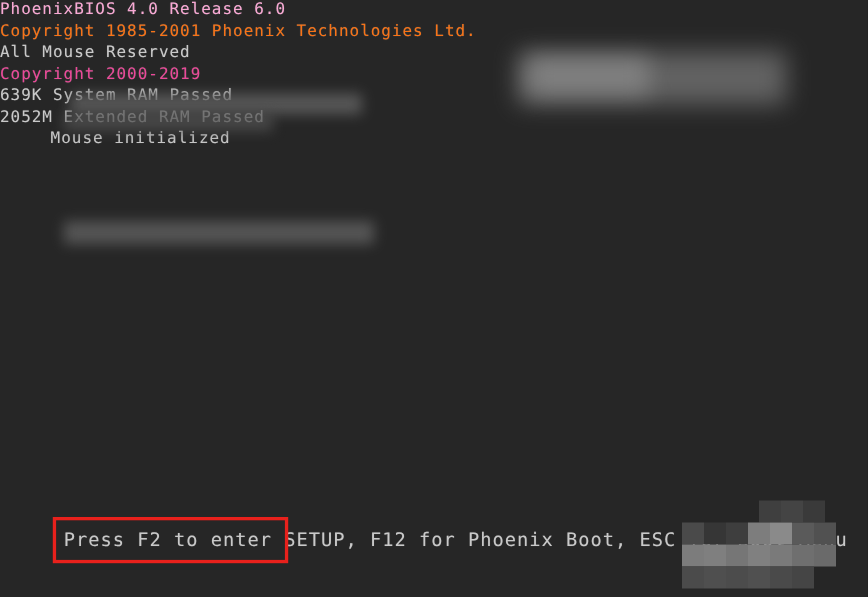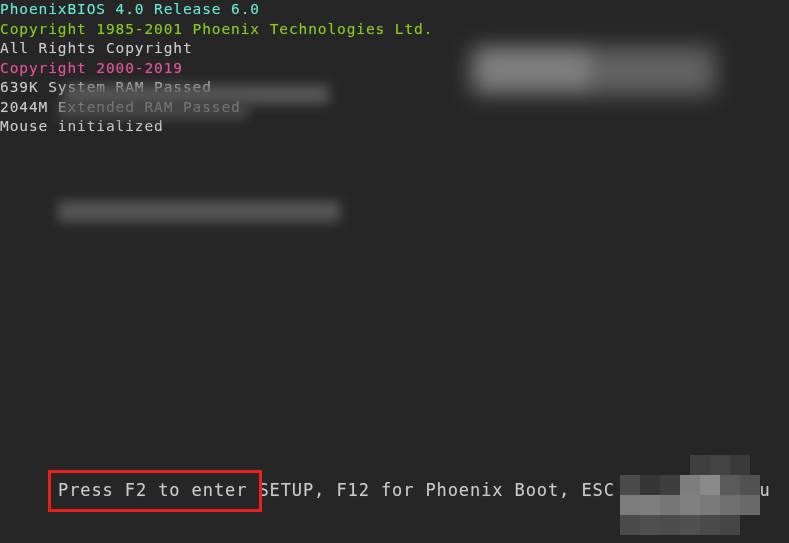--- a/index.html
+++ b/index.html
@@ -125,30 +125,30 @@
     width: 20px;
     height: 20px;
   }
 </style>
 </head>
 <body>
 
 <div id="screen" style="background: rgb(38, 38, 38);">
 
   <div id="header-block">
-    <div class="bios-line stacked" style="color: #5eead4;">PhoenixBIOS 4.0 Release 6.0</div>
-    <div class="bios-line stacked" style="color: #84cc16;">Copyright 1985-2001 Phoenix Technologies Ltd.</div>
-    <div class="bios-line stacked" style="color: rgb(201, 201, 201);">All Rights Copyright</div>
+    <div class="bios-line stacked" style="color: #f9a8d4;">PhoenixBIOS 4.0 Release 6.0</div>
+    <div class="bios-line stacked" style="color: #f97316;">Copyright 1985-2001 Phoenix Technologies Ltd.</div>
+    <div class="bios-line stacked" style="color: rgb(201, 201, 201);">All Mouse Reserved</div>
     <div class="bios-line stacked" style="color: #ec4899;">Copyright 2000-2019</div>
   </div>
 
   <div id="post-block">
     <div class="bios-line stacked" style="color: rgb(201, 201, 201);">639K System RAM Passed</div>
-    <div class="bios-line stacked" style="color: rgb(201, 201, 201);">2044M Extended RAM Passed</div>
-    <div class="bios-line stacked" style="color: rgb(201, 201, 201);">Mouse initialized</div>
+    <div class="bios-line stacked" style="color: rgb(201, 201, 201);">2052M Extended RAM Passed</div>
+    <div class="bios-line stacked" style="color: rgb(201, 201, 201); padding-left: 46px;">Mouse initialized</div>
   </div>
 
   <div class="blur-redaction" id="redaction-copyright"></div>
   <div class="blur-redaction" id="redaction-copyright-2"></div>
   <div class="blur-redaction" id="redaction-mouse"></div>
   <div class="blur-redaction" id="redaction-top-right"></div>
   <div class="blur-redaction" id="redaction-top-right-2"></div>
 
   <div id="prompt-line"><span style="color: rgb(201, 201, 201);">Press F2 to enter SETUP</span><span style="color: rgb(201, 201, 201);">, </span><span style="color: rgb(201, 201, 201);">F12 for Phoenix Boot</span><span style="color: rgb(201, 201, 201);">, </span><span style="color: rgb(201, 201, 201);">ESC for Boot Menu</span></div>
 

